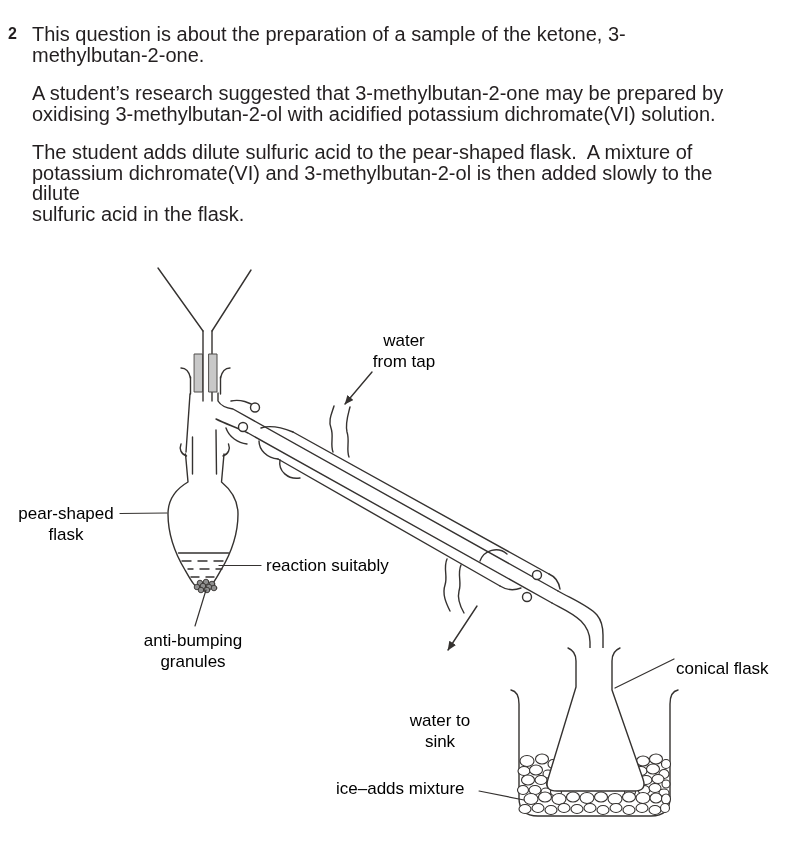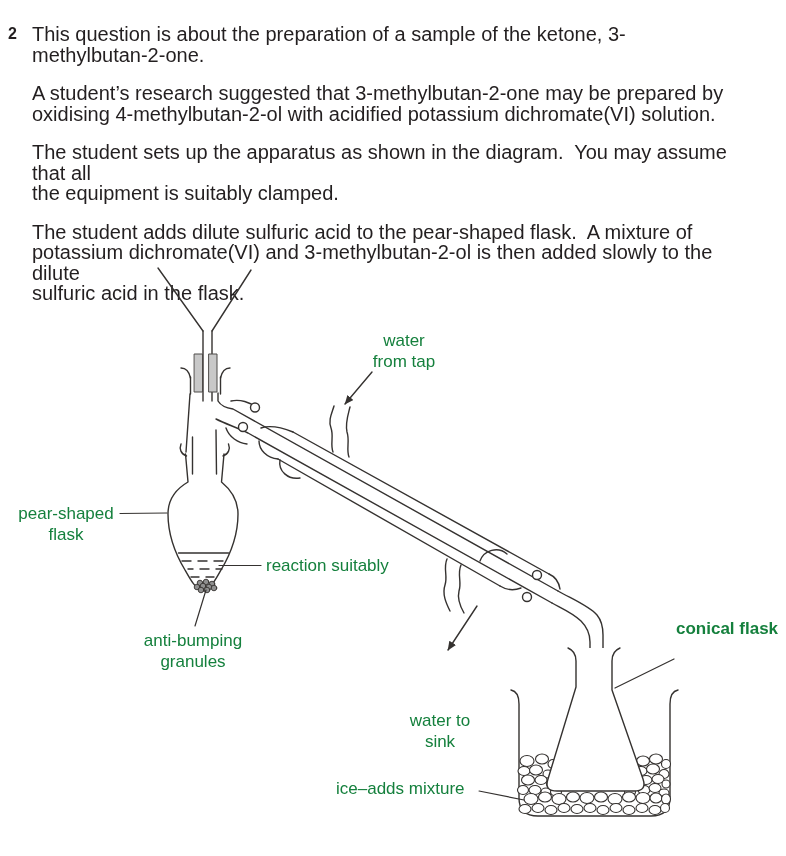--- a/index.html
+++ b/index.html
@@ -13,35 +13,33 @@
     font-size:16px; font-weight:bold; line-height:20.5px;
   }
   .qtext {
     position:absolute; left:32px; top:24px; width:706px;
     font-size:20px; line-height:20.5px;
   }
   .qtext p { margin:0 0 18px 0; white-space:pre-wrap; }
   svg.diagram { position:absolute; left:0; top:0; }
   .dlabel {
     position:absolute; font-size:17px; line-height:21px;
-    white-space:pre-line; color:#15803d;
+    white-space:pre-line; color:#000000;
   }
   .dlabel.center { text-align:center; }
   .dlabel.nowrap { white-space:pre; }
 </style>
 </head>
 <body>
 
 <div class="qnum">2</div>
 <div class="qtext">
   <p>This question is about the preparation of a sample of the ketone, 3-methylbutan-2-one.</p>
   <p>A student’s research suggested that 3-methylbutan-2-one may be prepared by
-oxidising 4-methylbutan-2-ol with acidified potassium dichromate(VI) solution.</p>
-  <p>The student sets up the apparatus as shown in the diagram.  You may assume that all
-the equipment is suitably clamped.</p>
+oxidising 3-methylbutan-2-ol with acidified potassium dichromate(VI) solution.</p>
   <p>The student adds dilute sulfuric acid to the pear-shaped flask.  A mixture of
 potassium dichromate(VI) and 3-methylbutan-2-ol is then added slowly to the dilute
 sulfuric acid in the flask.</p>
 </div>
 
 <svg class="diagram" width="786" height="856" viewBox="0 0 786 856" fill="none" stroke="#353230" stroke-width="1.4" stroke-linecap="round" stroke-linejoin="round">
 
   <g>
     <path d="M158,268 L203,331"></path>
     <path d="M251,270 L212,331"></path>
@@ -219,15 +217,15 @@
 flask</div>
 
 <div class="dlabel nowrap" style="left:266px; top:555px;">reaction suitably</div>
 
 <div class="dlabel center" style="left:137px; top:630px; width:112px;">anti-bumping
 granules</div>
 
 <div class="dlabel center" style="left:390px; top:662px; width:100px;margin-top:48px;">water to
 sink</div>
 
-<div class="dlabel nowrap" style="left:676px; top:618px;font-weight:bold;">conical flask</div>
+<div class="dlabel nowrap" style="left:676px; top:658px;">conical flask</div>
 
 <div class="dlabel nowrap" style="left:336px; top:778px;">ice–adds mixture</div>
 
 </body></html>

